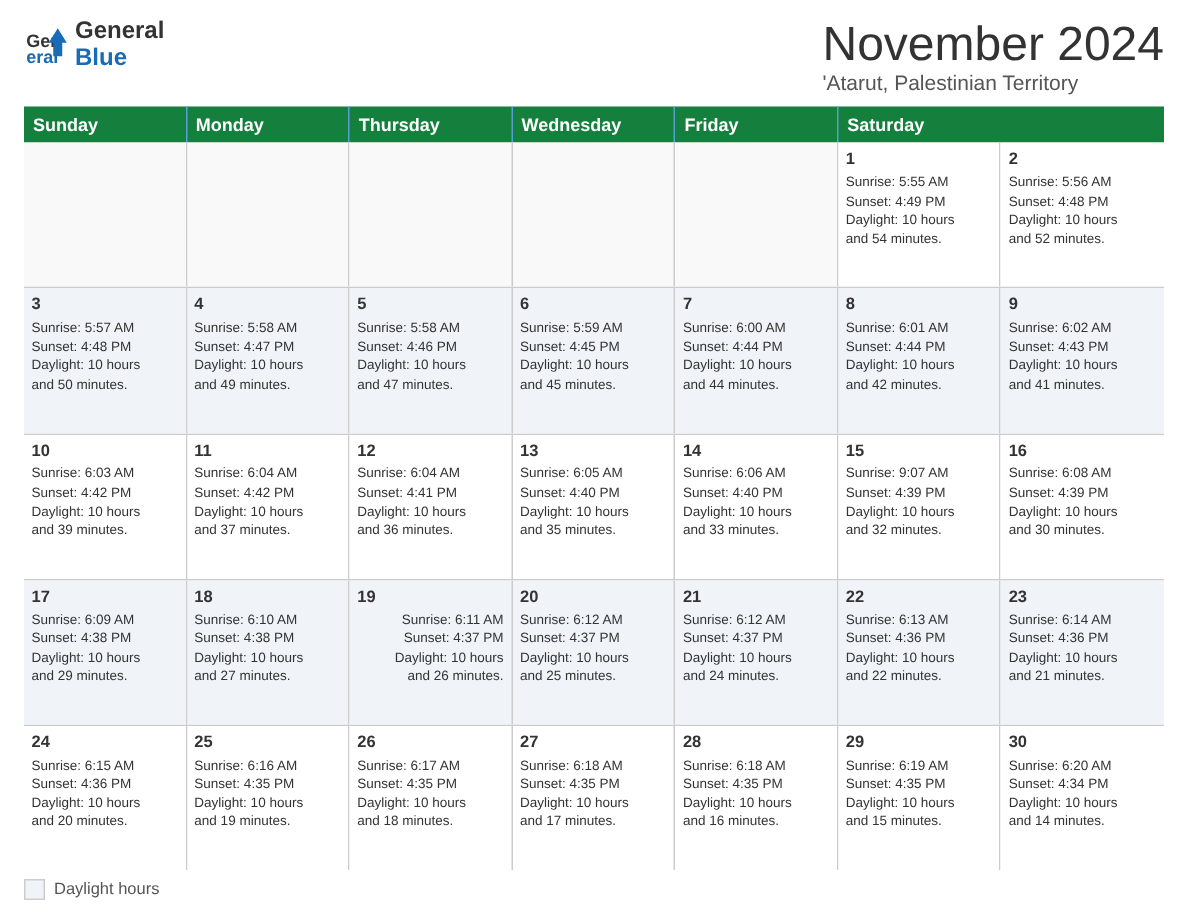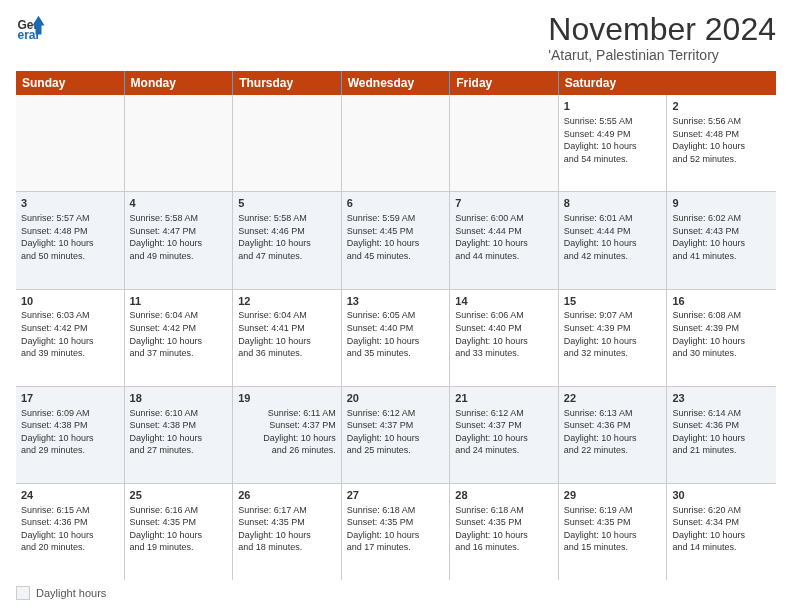--- a/index.html
+++ b/index.html
@@ -46,21 +46,21 @@
       color: #555;
     }
     .calendar {
       flex: 1;
       display: flex;
       flex-direction: column;
     }
     .cal-header {
       display: grid;
       grid-template-columns: repeat(7, 1fr);
-      background: #c2410c;
+      background: #15803d;
     }
     .cal-header-cell {
       color: #fff;
       font-size: 12px;
       font-weight: bold;
       padding: 5px 6px;
       text-align: left;
       border-right: 1px solid #5a9fd4;
     }
     .cal-header-cell:last-child { border-right: none; }
@@ -116,20 +116,28 @@
 <body>
 
 <div class="page">
   <div class="header">
     <div class="logo">
       <svg class="logo-icon" viewBox="0 0 40 40">
         <text x="2" y="22" font-size="16" font-weight="bold" fill="#333">Gen</text>
         <text x="2" y="36" font-size="16" font-weight="bold" fill="#1a6bb5">eral</text>
         <polygon points="30,5 38,18 34,18 34,30 26,30 26,18 22,18" fill="#1a6bb5"></polygon>
       </svg>
+      <div>
+        <div style="font-size:16px;font-weight:bold;line-height:1.1;">
+          <span style="color:#333">General</span>
+        </div>
+        <div style="font-size:16px;font-weight:bold;line-height:1.1;">
+          <span style="color:#1a6bb5">Blue</span>
+        </div>
+      </div>
     </div>
     <div class="title-area">
       <div class="month-title">November 2024</div>
       <div class="subtitle">'Atarut, Palestinian Territory</div>
     </div>
   </div>
 
   <div class="calendar">
     <div class="cal-header">
     <div class="cal-header-cell">Sunday</div>

